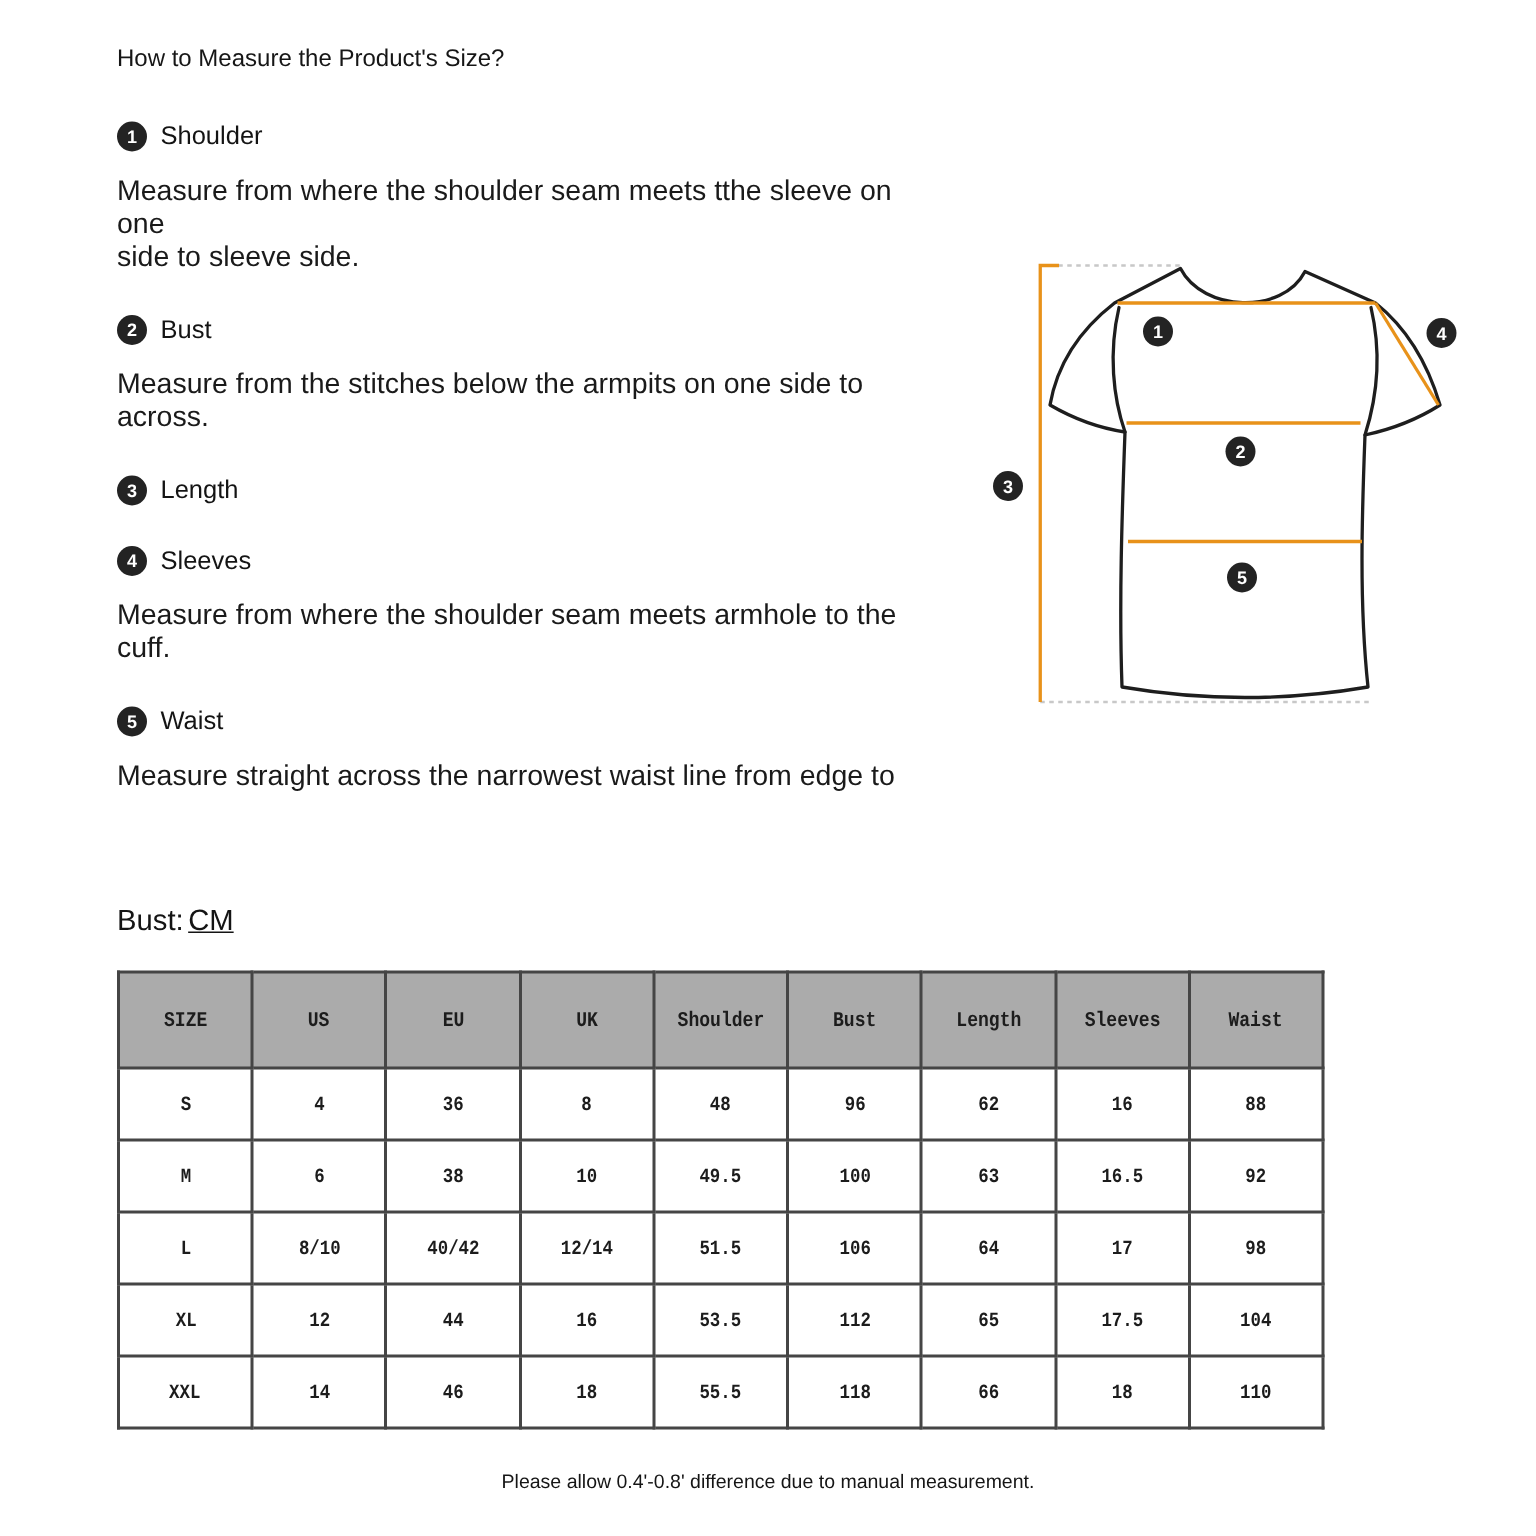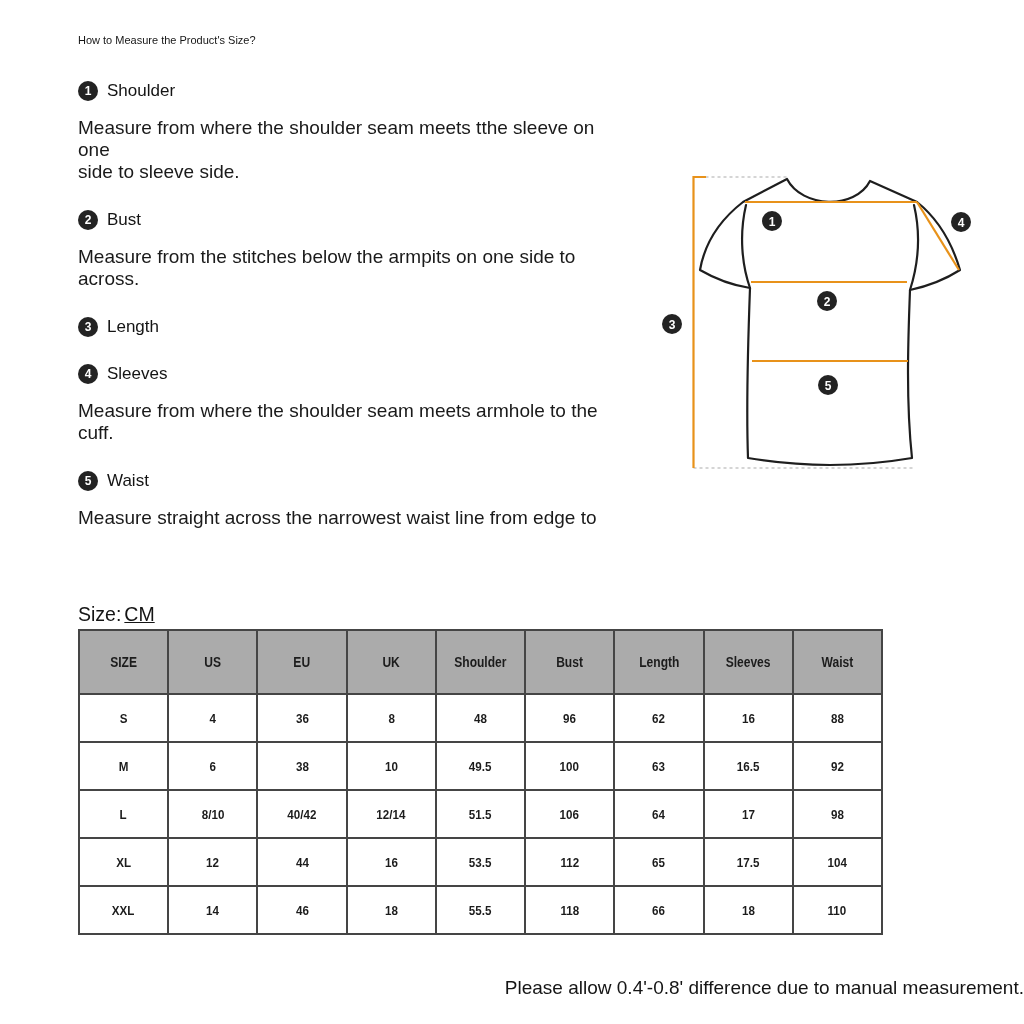--- a/index.html
+++ b/index.html
@@ -10,51 +10,51 @@
     --ink:#141414;
   }
   *{box-sizing:border-box;}
   html,body{margin:0;padding:0;}
   body{
     width:1024px;height:1024px;position:relative;overflow:hidden;
     background:#ffffff;color:var(--ink);
     font-family:"Liberation Sans",sans-serif;
   }
   .col-text{position:absolute;left:78px;top:30px;width:540px;}
-  .page-title{margin:0;font-size:11px;font-weight:400;line-height:20px;color:#161616;}
+  .page-title{margin:0;font-size:16px;font-weight:400;line-height:20px;color:#161616;}
   .instr{margin-top:27px;}
   .instr:first-of-type{margin-top:31px;}
   .instr-head{display:flex;align-items:center;gap:9px;height:20px;}
   .badge{
     width:20px;height:20px;border-radius:50%;background:var(--marker);
     display:inline-flex;align-items:center;justify-content:center;flex:0 0 20px;
   }
   .badge-num{color:#fff;font-size:12px;font-weight:700;line-height:1;}
   .instr-label{font-size:17px;line-height:20px;color:#141414;}
   .instr-desc{margin-top:16px;font-size:19px;line-height:22px;color:#1a1a1a;}
   .diagram{position:absolute;left:650px;top:160px;}
   .unit-line{position:absolute;left:78px;top:602px;font-size:19.5px;line-height:24px;color:#141414;}
   .unit-value{margin-left:3px;text-decoration:underline;}
   table.size-table{
-    position:absolute;left:78px;top:629px;width:805px;
-    border-collapse:collapse;table-layout:fixed;
+    position:absolute;left:78px;top:647px;width:805px;
+    border-collapse:collapse;table-layout:fixed;font-family:Liberation Mono, monospace;
   }
   .size-table th,.size-table td{
     border:2px solid var(--border-col);text-align:center;vertical-align:middle;padding:0;
   }
   .size-table th{height:64px;background:var(--header-bg);}
   .size-table td{height:48px;background:#fff;}
   .cond{
     display:inline-block;transform:scaleX(0.86);transform-origin:center;
     font-weight:700;font-size:14px;letter-spacing:0;color:#1c1c1c;white-space:nowrap;
   }
   .size-table td .cond{font-size:13.5px;}
   .footer-note{
-    position:absolute;left:0;top:978px;width:1024px;text-align:right;
-    font-size:19px;line-height:20px;color:#151515;
+    position:absolute;left:0;top:978px;width:1024px;text-align:center;
+    font-size:13px;line-height:20px;color:#151515;
   }
   .shirt-line{fill:none;stroke:#1e1e1e;stroke-width:2.2;stroke-linejoin:round;stroke-linecap:round;}
   .measure{stroke:var(--accent);stroke-width:2.2;fill:none;stroke-linecap:butt;}
   .dash{stroke:#c8c8c8;stroke-width:1.6;stroke-dasharray:3 3;fill:none;}
   .mcircle{fill:var(--marker);}
   .mtext{fill:#ffffff;font-size:12px;font-weight:700;font-family:"Liberation Sans",sans-serif;text-anchor:middle;}
 </style>
 </head>
 <body>
 
@@ -160,21 +160,21 @@
     <circle class="mcircle" cx="311" cy="62" r="10"></circle>
     <text class="mtext" x="311" y="66.5">4</text>
   </g>
   <g>
     <circle class="mcircle" cx="178" cy="225" r="10"></circle>
     <text class="mtext" x="178" y="229.5">5</text>
   </g>
 </svg>
 
 <div class="unit-line">
-  <span>Size:</span><span class="unit-value">CM</span>
+  <span>Bust:</span><span class="unit-value">CM</span>
 </div>
 
 <table class="size-table">
   <thead>
     <tr id="size-head-row">
         <th><span class="cond">SIZE</span></th>
         <th><span class="cond">US</span></th>
         <th><span class="cond">EU</span></th>
         <th><span class="cond">UK</span></th>
         <th><span class="cond">Shoulder</span></th>

